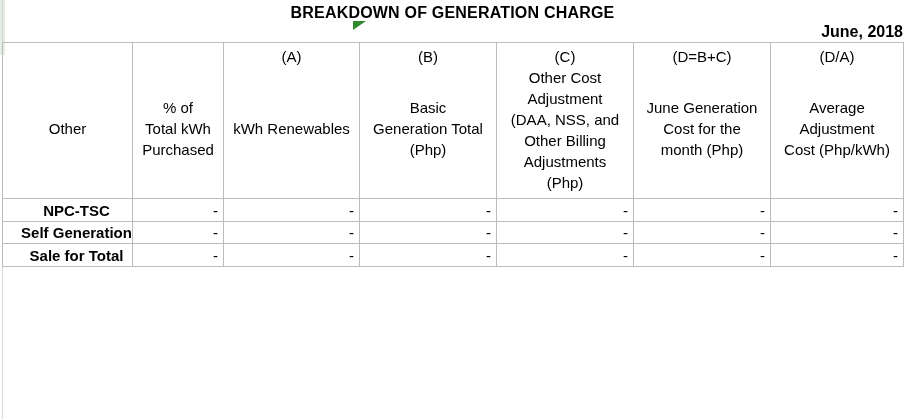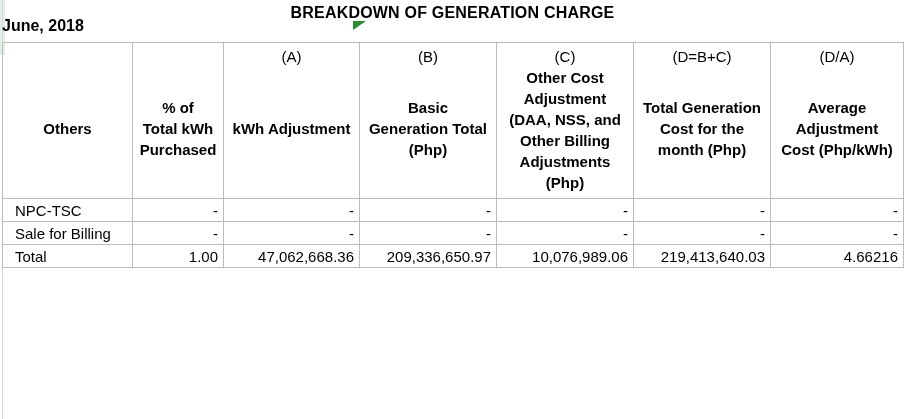--- a/index.html
+++ b/index.html
@@ -36,24 +36,24 @@
     top: 4px;
     left: 2px;
     width: 901px;
     text-align: center;
     font-size: 16px;
     font-weight: bold;
     letter-spacing: 0.2px;
   }
   .subtitle {
     position: absolute;
-    top: 17px;
+    top: 23px;
     left: 2px;
     width: 901px;
-    text-align: left;
+    text-align: right;
     font-size: 16px;
     font-weight: bold;
   }
   .marker {
     position: absolute;
     top: 21px;
     left: 353px;
   }
   table.gen-table {
     position: absolute;
@@ -89,26 +89,26 @@
     flex: 1;
     display: flex;
     align-items: center;
     justify-content: center;
   }
   .col-desc {
     text-align: center;
     white-space: pre-line;
     line-height: 21px;
     padding-bottom: 8px;
+  }
+  td.src {
+    text-align: center;
+    padding-left: 18px;
+    white-space: pre-line;
     font-weight: bold;
-  }
-  td.src {
-    text-align: left;
-    padding-left: 12px;
-    white-space: pre-line;
   }
   td.num {
     text-align: right;
     padding-right: 5px;
   }
   tr.h23 td { height: 22px; line-height: 21px; }
   tr.h22 td { height: 21px; line-height: 20px; }
   tr.tall td {
     height: 67px;
     vertical-align: bottom;
@@ -137,39 +137,39 @@
     <col style="width:137px">
     <col style="width:137px">
     <col style="width:133px">
   </colgroup>
   <thead>
     <tr>
       <th>
         <div class="th-inner">
           <div class="col-label"></div>
           <div class="col-desc-wrap">
-              <div class="col-desc">Others</div>
+              <div class="col-desc">Other</div>
             </div>
         </div>
       </th>
       <th>
         <div class="th-inner">
           <div class="col-label"></div>
           <div class="col-desc-wrap">
               <div class="col-desc">% of
 Total kWh
 Purchased</div>
             </div>
         </div>
       </th>
       <th>
         <div class="th-inner">
           <div class="col-label">(A)</div>
           <div class="col-desc-wrap">
-              <div class="col-desc">kWh Adjustment</div>
+              <div class="col-desc">kWh Renewables</div>
             </div>
         </div>
       </th>
       <th>
         <div class="th-inner">
           <div class="col-label">(B)</div>
           <div class="col-desc-wrap">
               <div class="col-desc">Basic
 Generation Total
 (Php)</div>
@@ -186,21 +186,21 @@
 Other Billing
 Adjustments
 (Php)</div>
             </div>
         </div>
       </th>
       <th>
         <div class="th-inner">
           <div class="col-label">(D=B+C)</div>
           <div class="col-desc-wrap">
-              <div class="col-desc">Total Generation
+              <div class="col-desc">June Generation
 Cost for the
 month (Php)</div>
             </div>
         </div>
       </th>
       <th>
         <div class="th-inner">
           <div class="col-label">(D/A)</div>
           <div class="col-desc-wrap">
               <div class="col-desc">Average
@@ -214,32 +214,32 @@
   <tbody>
     <tr class="h23">
       <td class="src">NPC-TSC</td>
       <td class="num">-</td>
       <td class="num">-</td>
       <td class="num">-</td>
       <td class="num">-</td>
       <td class="num">-</td>
       <td class="num">-</td>
     </tr>
+    <tr class="h22">
+      <td class="src">Self Generation</td>
+      <td class="num">-</td>
+      <td class="num">-</td>
+      <td class="num">-</td>
+      <td class="num">-</td>
+      <td class="num">-</td>
+      <td class="num">-</td>
+    </tr>
     <tr class="h23">
-      <td class="src">Sale for Billing</td>
-      <td class="num">-</td>
-      <td class="num">-</td>
-      <td class="num">-</td>
-      <td class="num">-</td>
-      <td class="num">-</td>
-      <td class="num">-</td>
-    </tr>
-    <tr class="h23">
-      <td class="src">Total</td>
-      <td class="num">1.00</td>
-      <td class="num">47,062,668.36</td>
-      <td class="num">209,336,650.97</td>
-      <td class="num">10,076,989.06</td>
-      <td class="num">219,413,640.03</td>
-      <td class="num">4.66216</td>
+      <td class="src">Sale for Total</td>
+      <td class="num">-</td>
+      <td class="num">-</td>
+      <td class="num">-</td>
+      <td class="num">-</td>
+      <td class="num">-</td>
+      <td class="num">-</td>
     </tr>
   </tbody>
 </table>
 
 </body></html>

